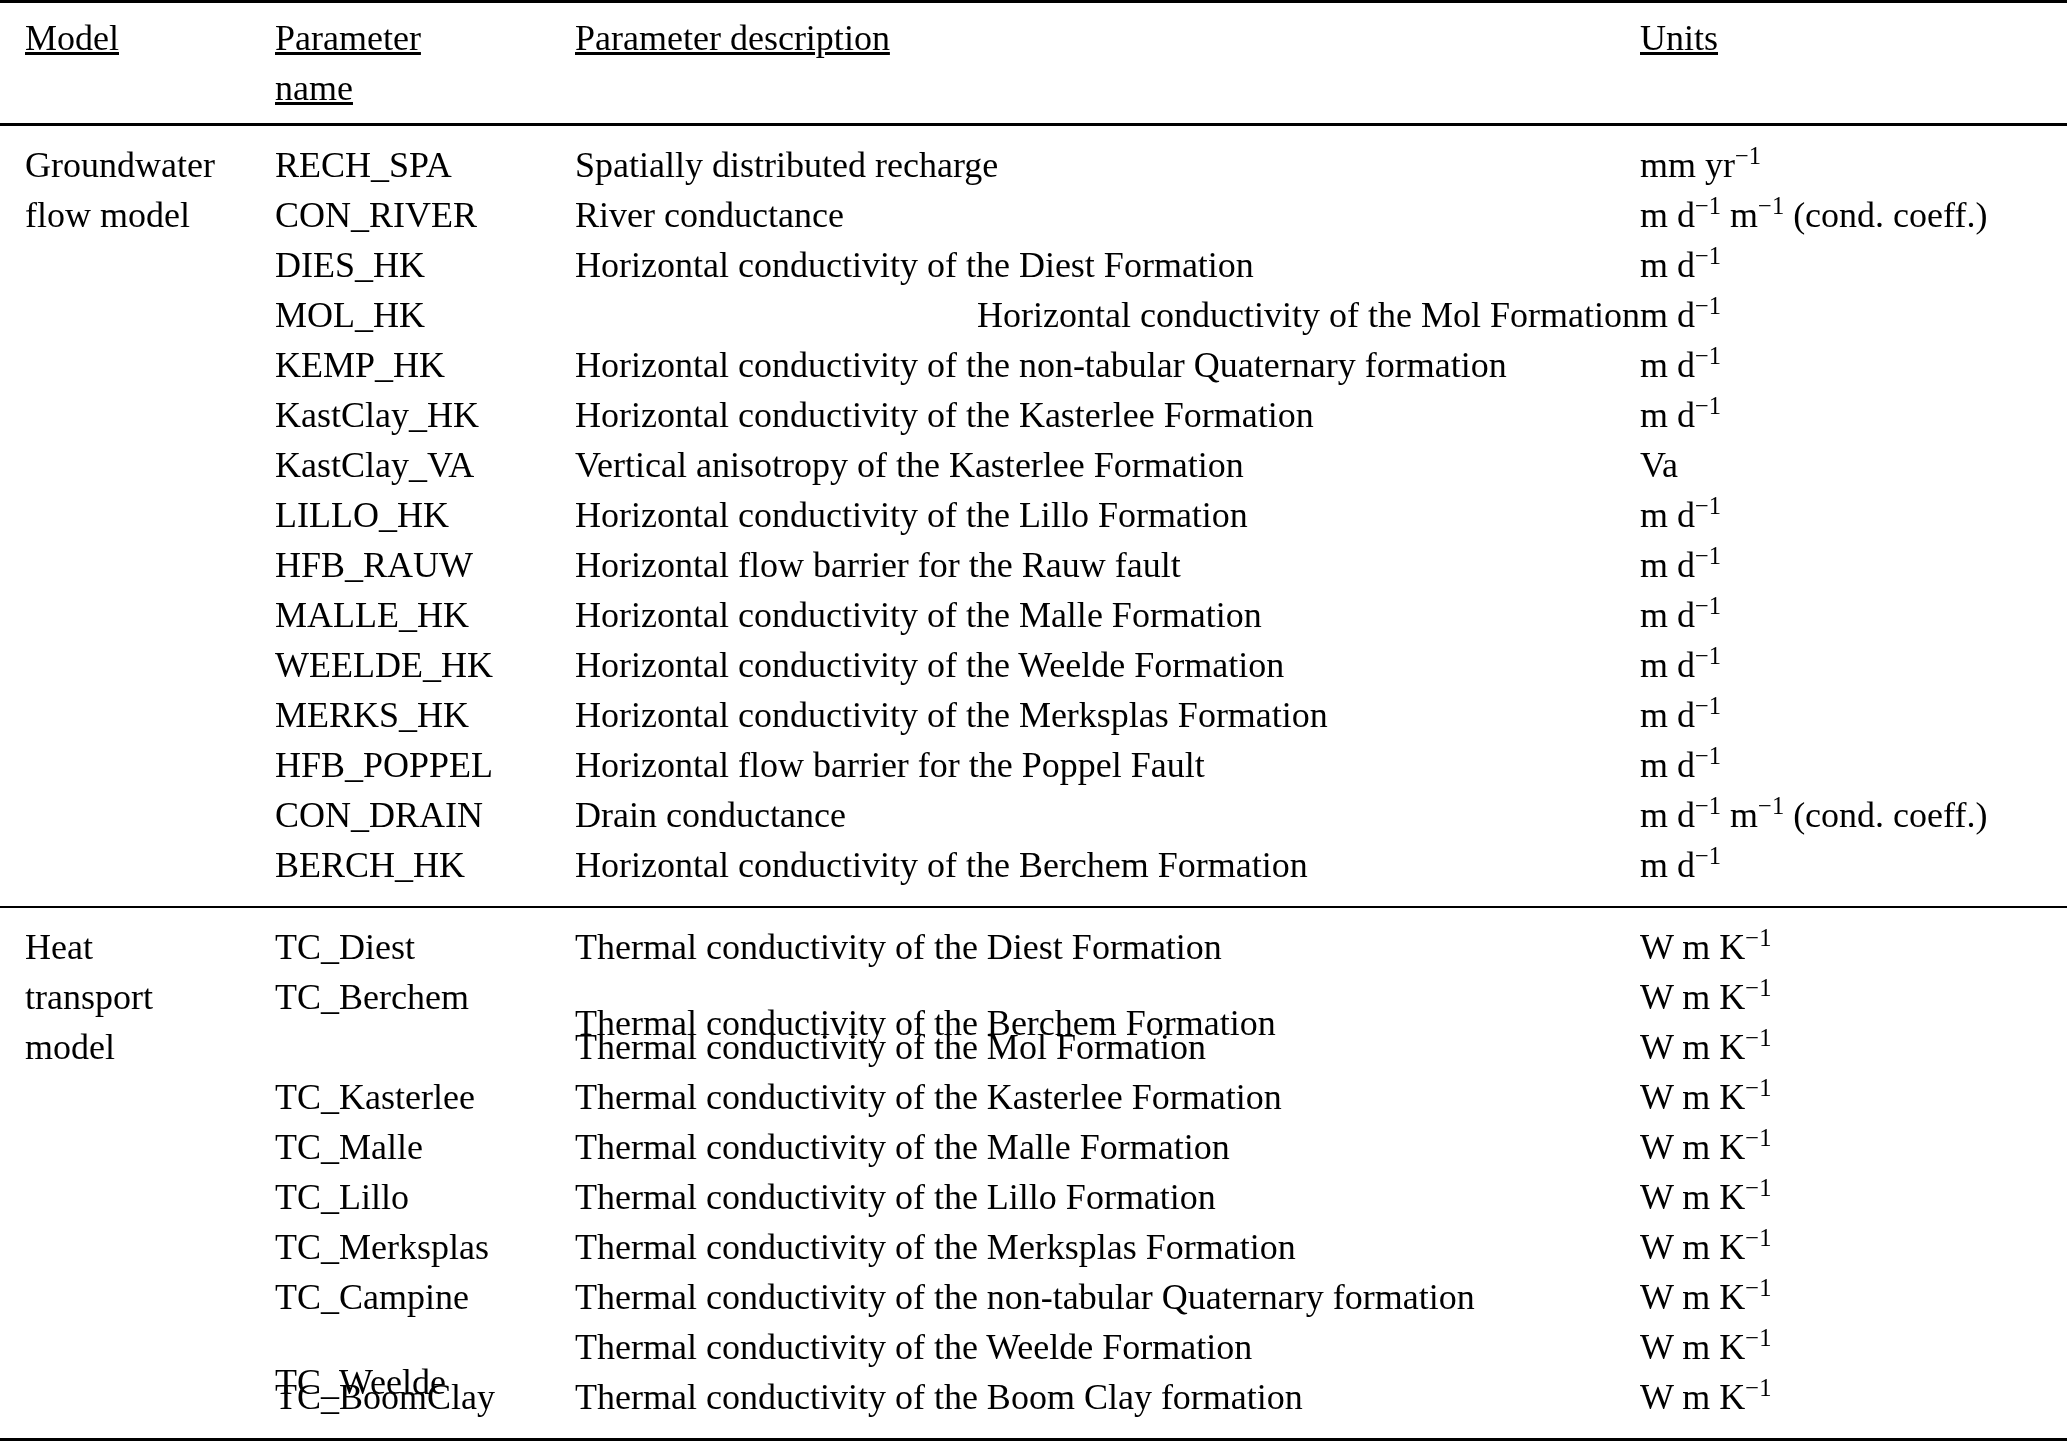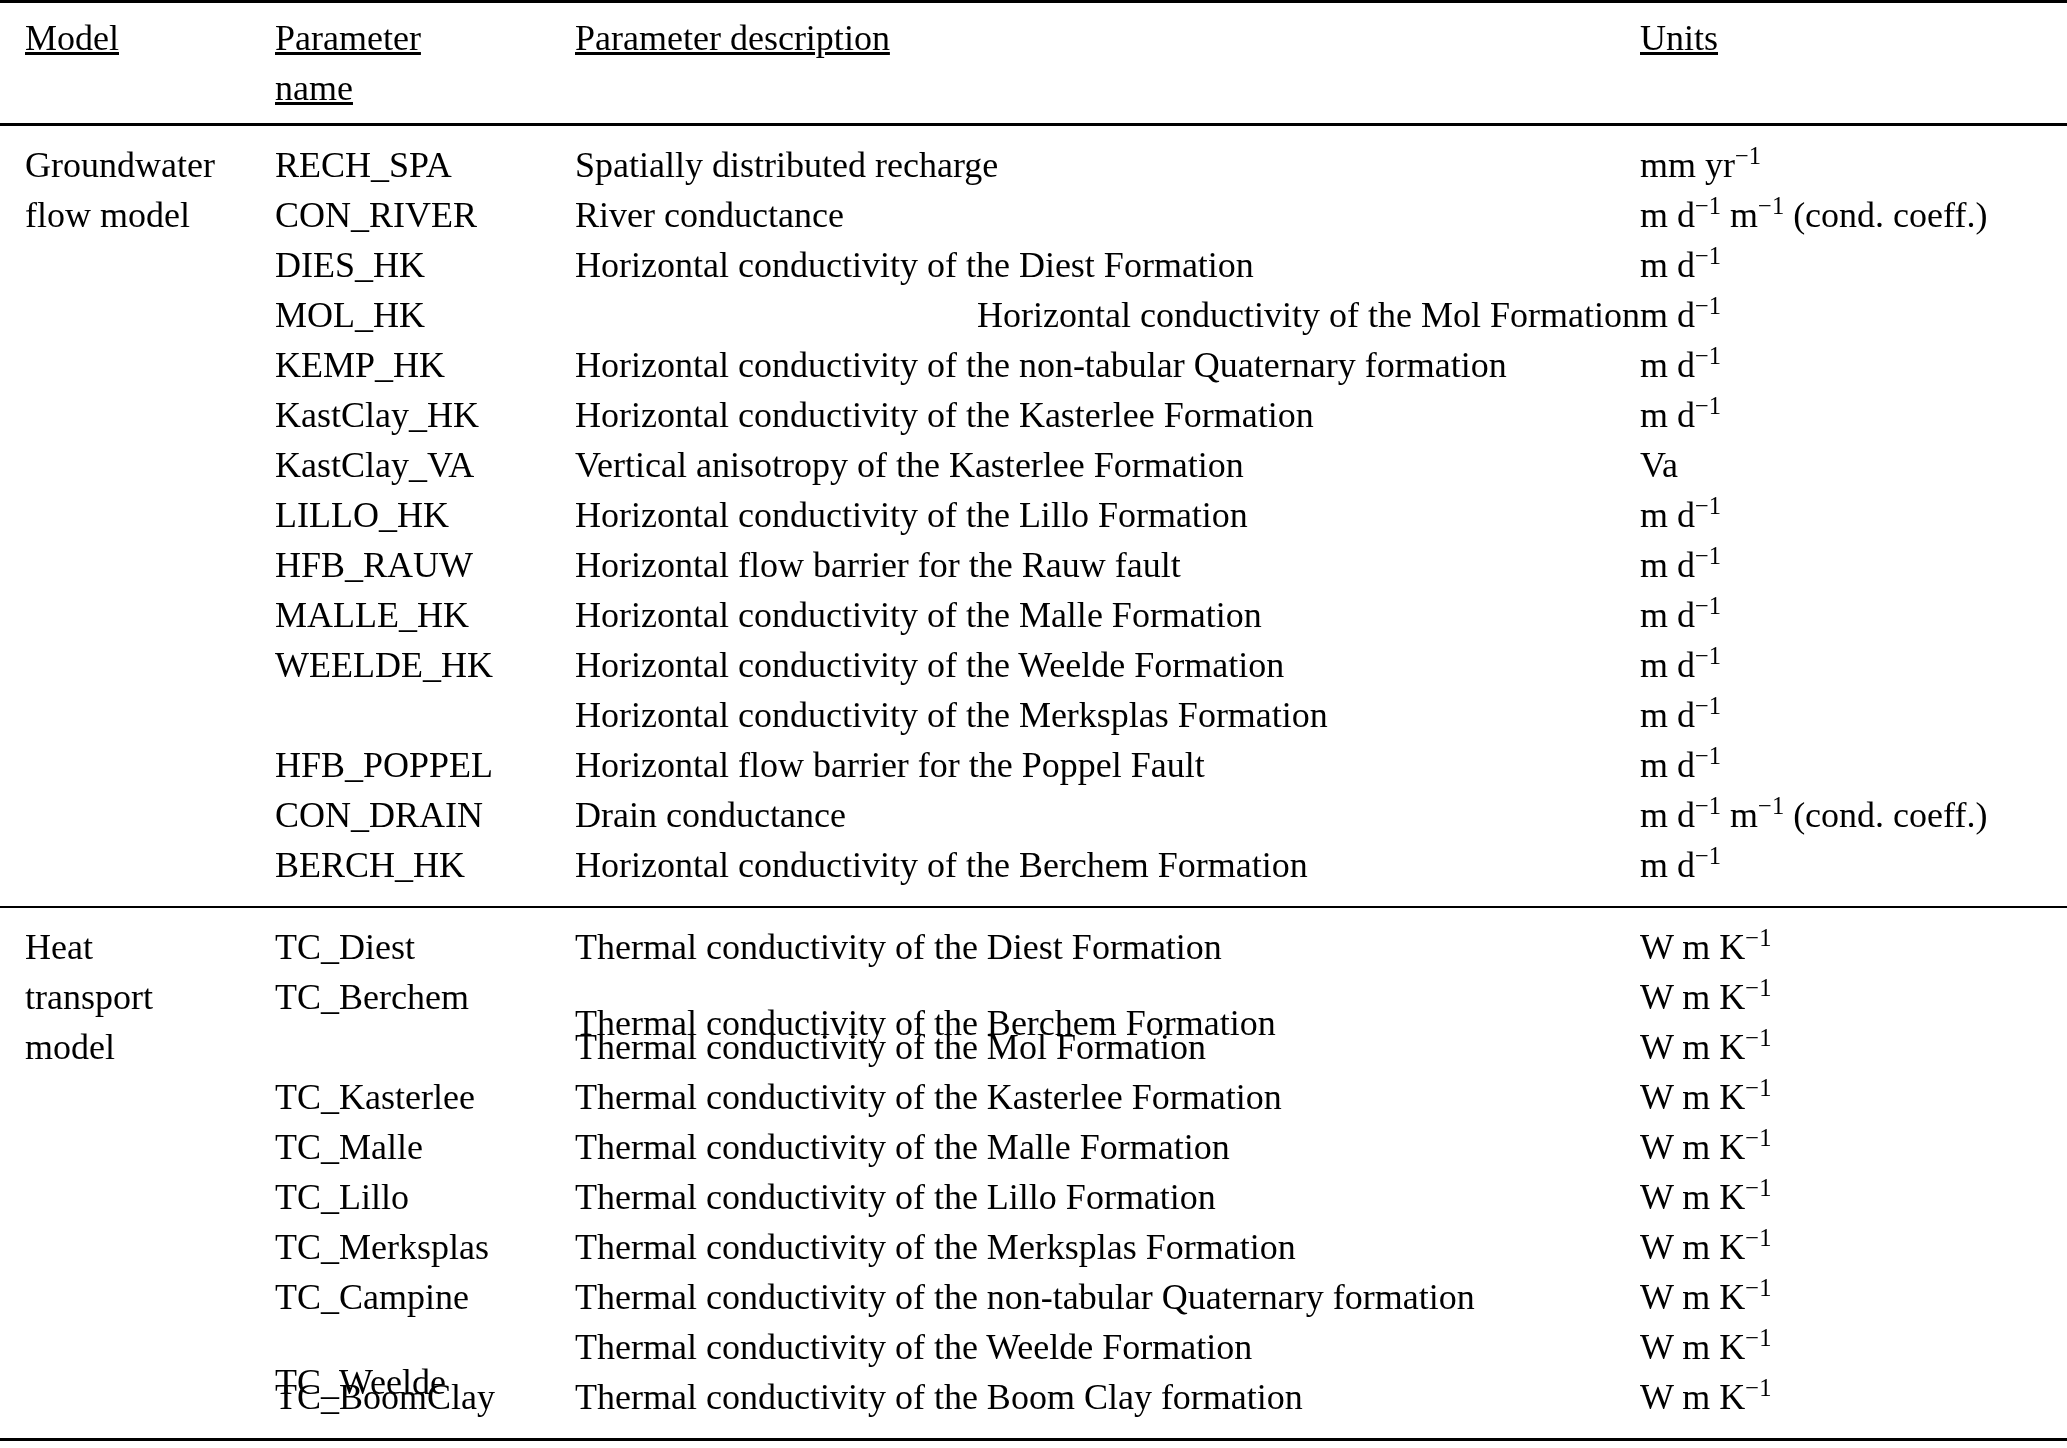--- a/index.html
+++ b/index.html
@@ -88,20 +88,21 @@
           <div class="cell c-units units" style="grid-row: 8;">m d<sup>−1</sup></div>
           <div class="cell c-param" style="grid-row: 9;">HFB_RAUW</div>
           <div class="cell c-desc" style="grid-row: 9;">Horizontal flow barrier for the Rauw fault</div>
           <div class="cell c-units units" style="grid-row: 9;">m d<sup>−1</sup></div>
           <div class="cell c-param" style="grid-row: 10;">MALLE_HK</div>
           <div class="cell c-desc" style="grid-row: 10;">Horizontal conductivity of the Malle Formation</div>
           <div class="cell c-units units" style="grid-row: 10;">m d<sup>−1</sup></div>
           <div class="cell c-param" style="grid-row: 11;">WEELDE_HK</div>
           <div class="cell c-desc" style="grid-row: 11;">Horizontal conductivity of the Weelde Formation</div>
           <div class="cell c-units units" style="grid-row: 11;">m d<sup>−1</sup></div>
+          <div class="cell c-param" style="grid-row: 12;">MERKS_HK</div>
           <div class="cell c-desc" style="grid-row: 12;">Horizontal conductivity of the Merksplas Formation</div>
           <div class="cell c-units units" style="grid-row: 12;">m d<sup>−1</sup></div>
           <div class="cell c-param" style="grid-row: 13;">HFB_POPPEL</div>
           <div class="cell c-desc" style="grid-row: 13;">Horizontal flow barrier for the Poppel Fault</div>
           <div class="cell c-units units" style="grid-row: 13;">m d<sup>−1</sup></div>
           <div class="cell c-param" style="grid-row: 14;">CON_DRAIN</div>
           <div class="cell c-desc" style="grid-row: 14;">Drain conductance</div>
           <div class="cell c-units units" style="grid-row: 14;">m d<sup>−1</sup> m<sup>−1</sup> (cond. coeff.)</div>
           <div class="cell c-param" style="grid-row: 15;">BERCH_HK</div>
           <div class="cell c-desc" style="grid-row: 15;">Horizontal conductivity of the Berchem Formation</div>

